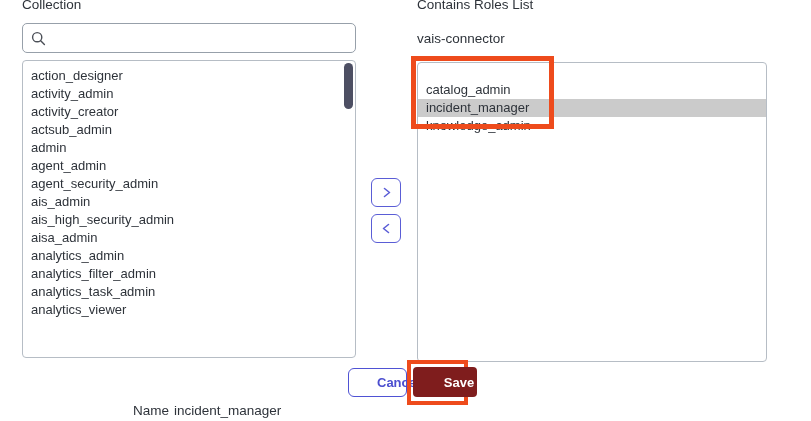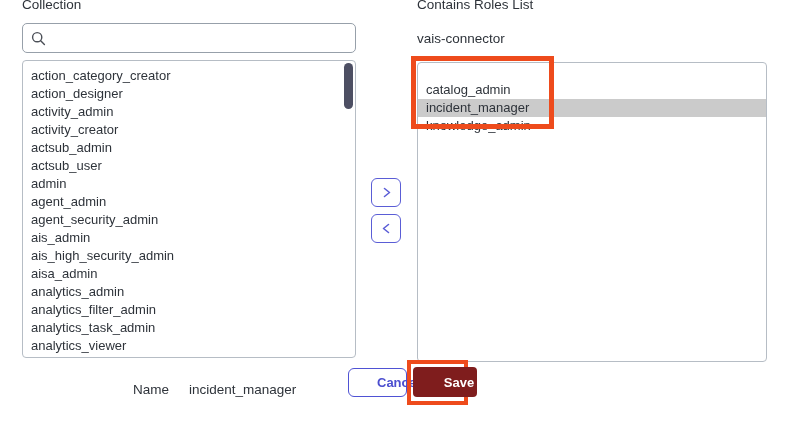--- a/index.html
+++ b/index.html
@@ -43,46 +43,44 @@
   .anno-roles { left:411px; top:56px; width:143px; height:73px; }
   .anno-save  { left:407px; top:360px; width:61px; height:45px; border-width:4px; }
 
   .btn { box-sizing:border-box; font-family:inherit; font-size:13px; font-weight:bold;
          cursor:pointer;padding-left:28px; }
   .btn-cancel { position:absolute; left:348px; top:368px; width:59px; height:29px;
                 background:#fff; border:1.5px solid #4f52d4; border-radius:6px; color:#4b4ecf; }
   .btn-save   { position:absolute; left:413px; top:367px; width:64px; height:30px;
                 background:#7f1d1d; border:none; border-radius:4px; color:#ffffff; }
 
-  .name-row { position:absolute; left:133px; top:382px; font-size:13.5px;
-              display:flex; gap:20px; white-space:nowrap; }
+  .name-row { position:absolute; left:133px; top:403px; font-size:13.5px;
+              display:flex; gap:5px; white-space:nowrap; }
 </style>
 </head>
 <body>
 
 <div class="stage">
 
   <div class="panel-label lbl-collection">Collection</div>
 
   <div class="search">
     <svg width="15" height="15" viewBox="0 0 15 15">
       <circle cx="6.2" cy="6.2" r="4.6" fill="none" stroke="#4b4f57" stroke-width="1.4"></circle>
       <line x1="9.7" y1="9.7" x2="13.4" y2="13.4" stroke="#4b4f57" stroke-width="1.4" stroke-linecap="round"></line>
     </svg>
     <input type="text" placeholder="" style="">
   </div>
 
   <div class="listbox left">
     <ul>
-      <li>action_category_creator</li>
       <li>action_designer</li>
       <li>activity_admin</li>
       <li>activity_creator</li>
       <li>actsub_admin</li>
-      <li>actsub_user</li>
       <li>admin</li>
       <li>agent_admin</li>
       <li>agent_security_admin</li>
       <li>ais_admin</li>
       <li>ais_high_security_admin</li>
       <li>aisa_admin</li>
       <li>analytics_admin</li>
       <li>analytics_filter_admin</li>
       <li>analytics_task_admin</li>
       <li>analytics_viewer</li>

